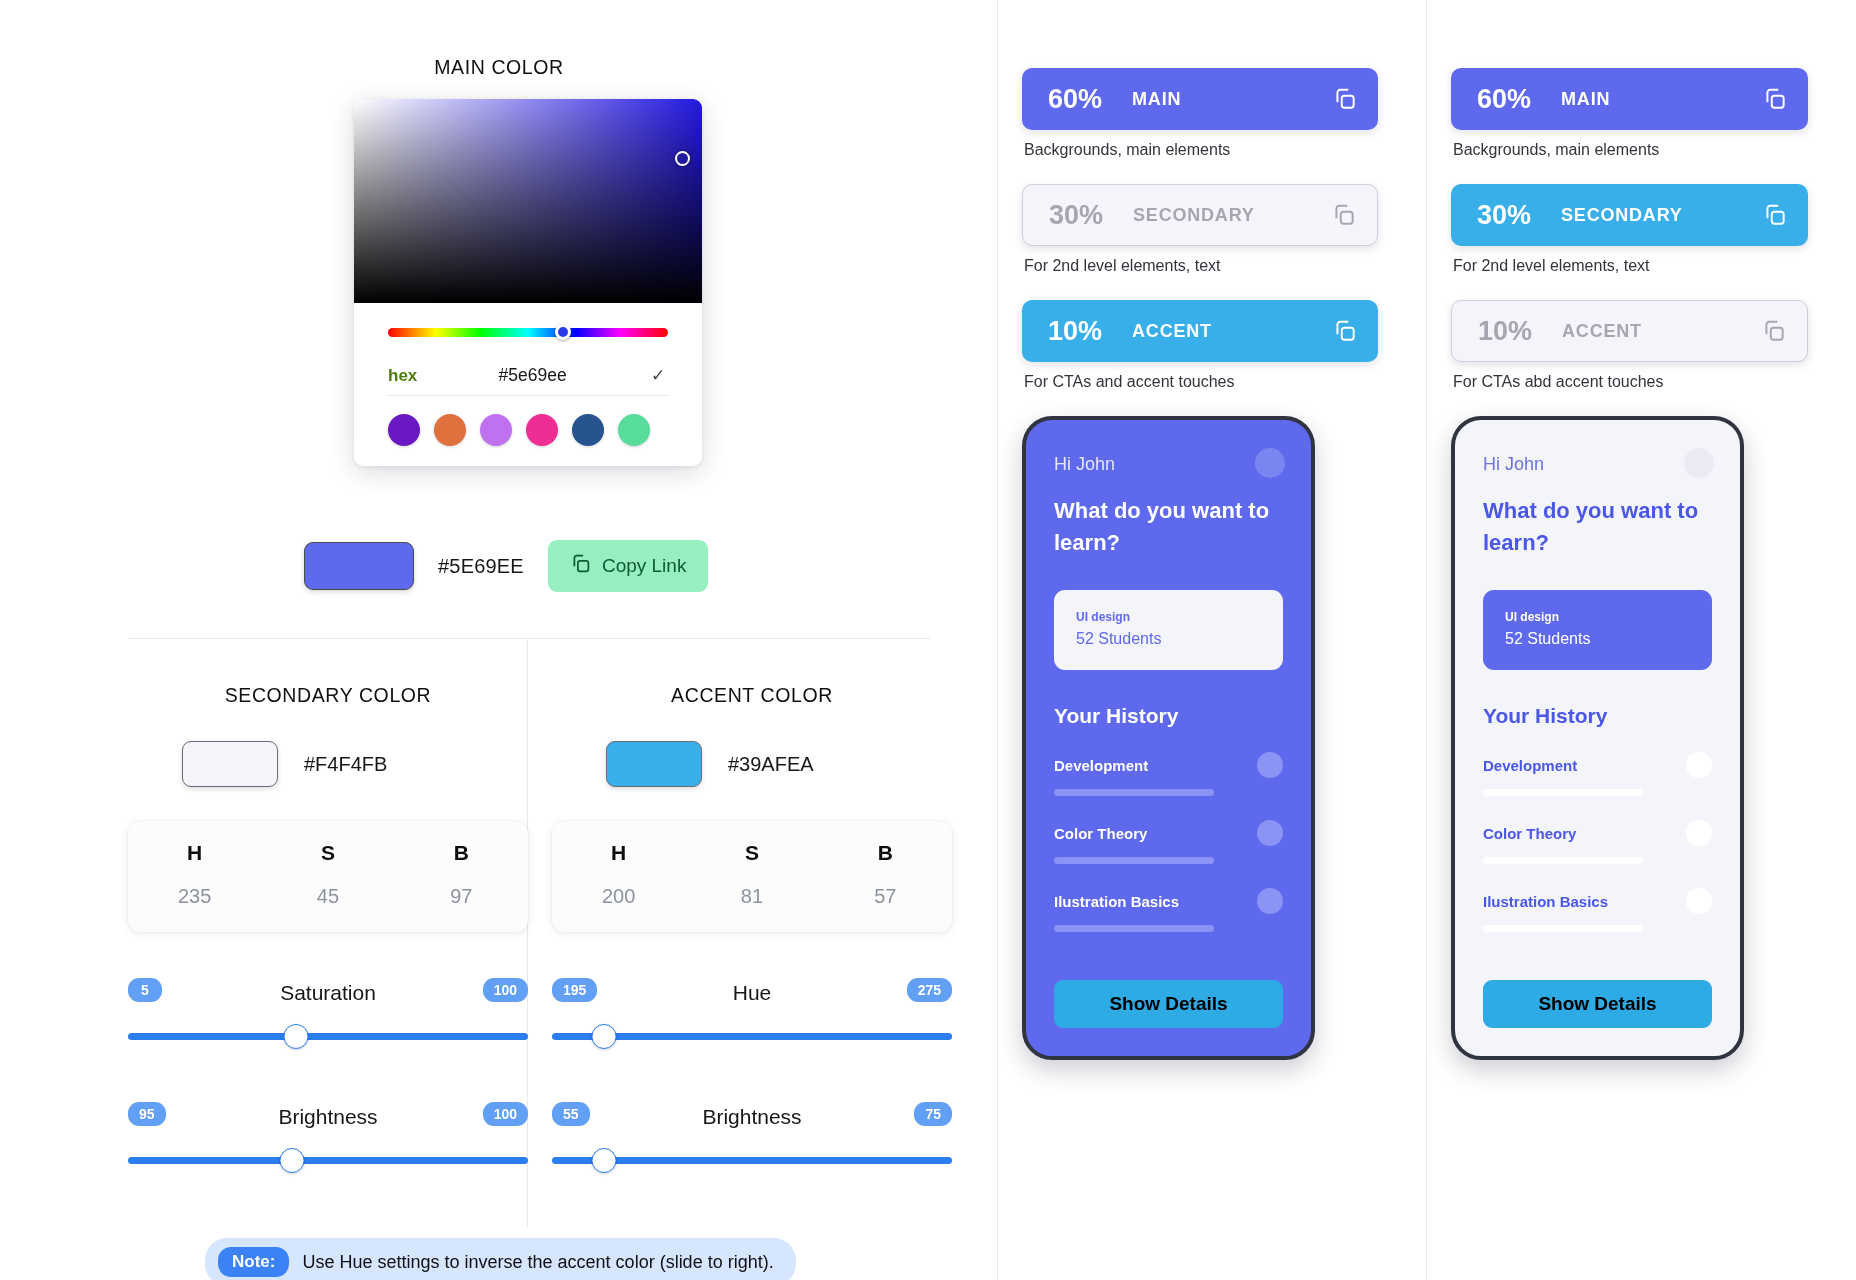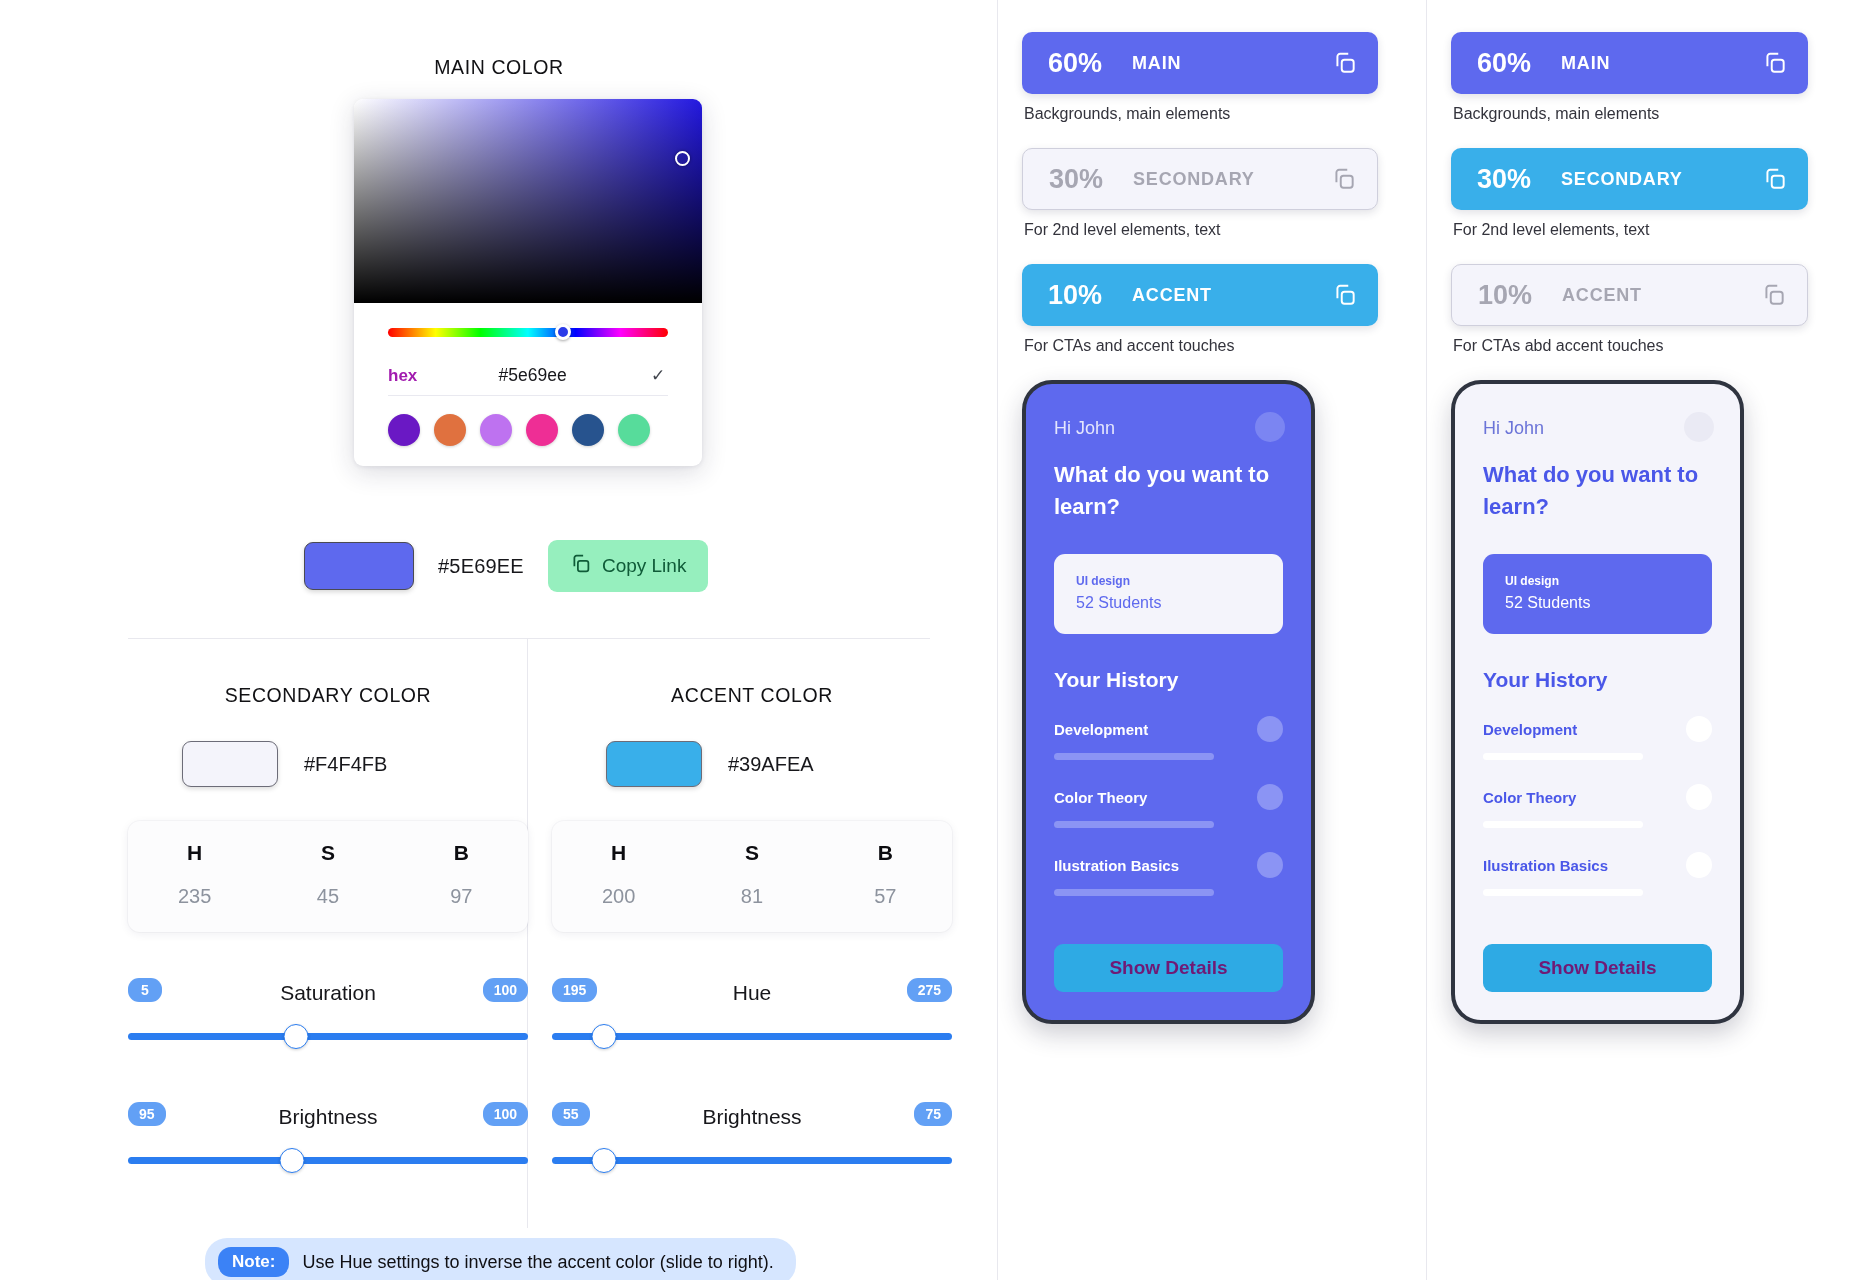--- a/index.html
+++ b/index.html
@@ -65,21 +65,21 @@
   .hue-thumb {
     position: absolute; left: 62.5%; top: -1px;
     width: 16px; height: 16px;
     border-radius: 50%;
     background: #2a3ae8;
     border: 3px solid #fff;
     box-shadow: 0 1px 3px rgba(0,0,0,.35);
     transform: translateX(-50%);
   }
   .hex-row { display: flex; align-items: center; gap: 6px; padding-bottom: 9px; border-bottom: 1px solid #e9e9f0; }
-  .hex-label { font-size: 17px; font-weight: bold; color: #a21caf; }
+  .hex-label { font-size: 17px; font-weight: bold; color: #4d7c0f; }
   .hex-value { flex: 1; text-align: center; font-size: 17.5px; color: #17171b; }
   .hex-check { width: 20px; text-align: center; color: #42464e; font-size: 17px; }
   .swatches { display: flex; gap: 14px; padding-top: 18px; }
   .sw { width: 32px; height: 32px; border-radius: 50%; box-shadow: 0 1px 3px rgba(0,0,0,.18); }
 
   
   .current-row {
     position: absolute; left: 304px; top: 540px;
     display: flex; align-items: center; gap: 24px;
   }
@@ -156,21 +156,21 @@
     background: #3b82f6; color: #fff;
     font-weight: bold; font-size: 17px;
     padding: 5px 14px; border-radius: 13px;
   }
   .note-text { font-size: 18px; color: #101014; }
 
   
   .right-wrap { display: flex; flex: 1; }
   .variant {
     width: 429px;
-    padding: 32px 48px 0 24px;
+    padding: 68px 48px 0 24px;
     position: relative;
   }
   .variant.first { border-right: 1px solid #e8e8ee; padding-left: 24px; }
 
   .ratio-row { margin-bottom: 10px; }
   .ratio-bar {
     display: flex; align-items: center;
     height: 62px; border-radius: 10px;
     padding: 0 20px 0 26px;
     box-shadow: 0 3px 8px rgba(30,30,60,.13);
@@ -206,21 +206,21 @@
   .course-title { font-size: 12px; font-weight: bold; }
   .course-sub { font-size: 16px; margin-top: 6px; }
   .hist-title { font-size: 21px; font-weight: bold; margin-top: 34px; }
   .hist-item { margin-top: 24px; position: relative; }
   .hist-row { display: flex; align-items: center; justify-content: space-between; }
   .hist-name { font-size: 15px; font-weight: bold; }
   .hist-dot { width: 26px; height: 26px; border-radius: 50%; }
   .hist-bar { height: 7px; border-radius: 4px; width: 160px; margin-top: 11px; }
   .details-btn {
     position: absolute; left: 28px; right: 28px; bottom: 28px;
-    background: #2eaae4; color: #701a75;
+    background: #2eaae4; color: #000000;
     border: none; border-radius: 9px;
     height: 48px; font-size: 19px; font-weight: bold;
     font-family: inherit; cursor: pointer;
   }
 </style>
 </head>
 <body>
 
 <div class="app">
 

